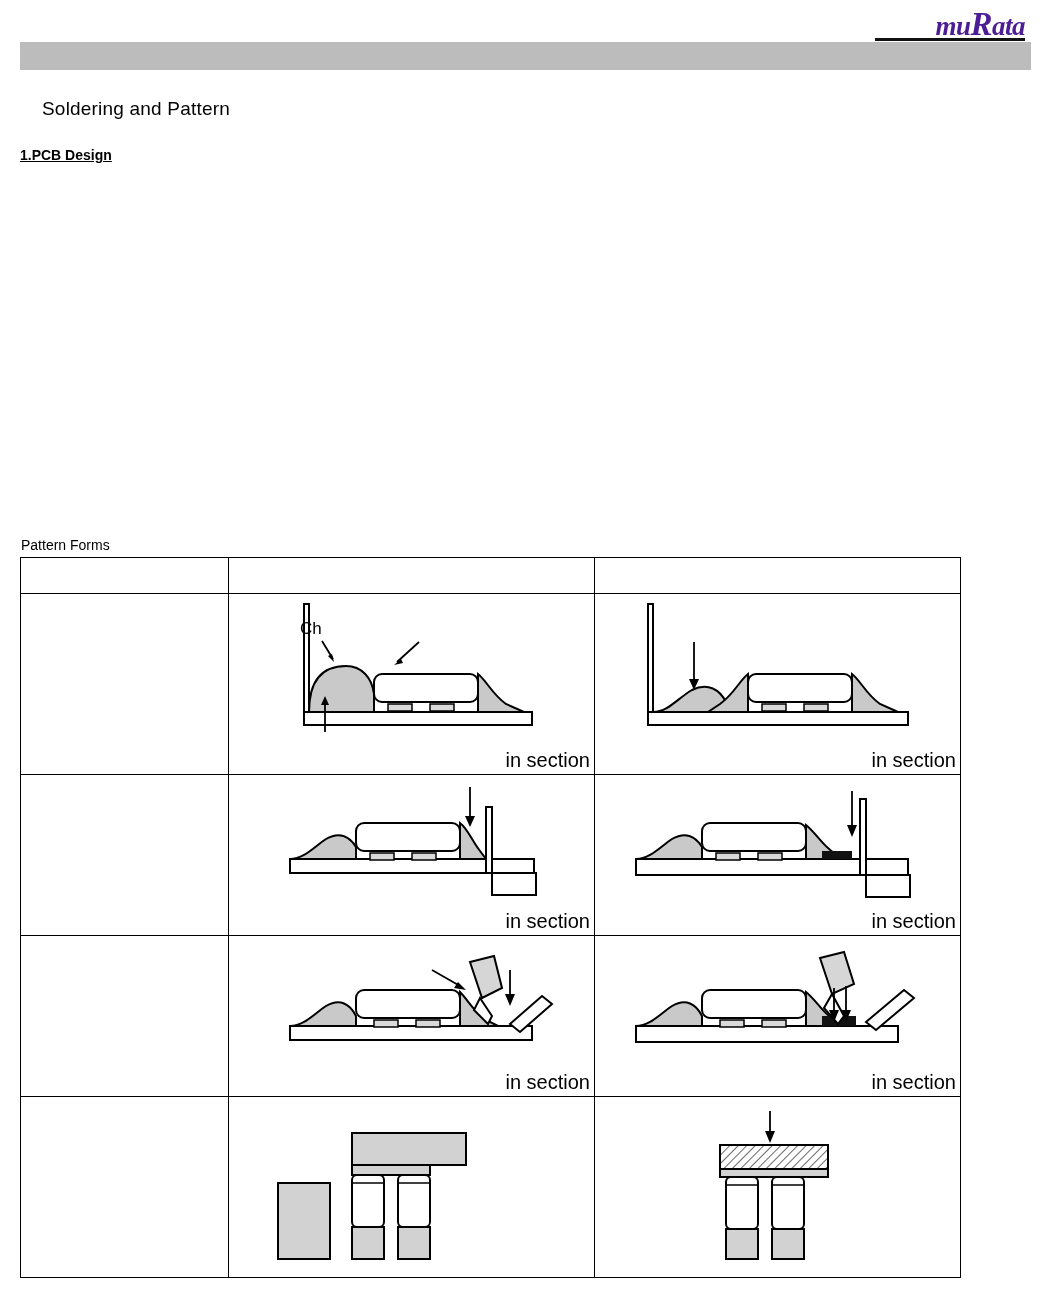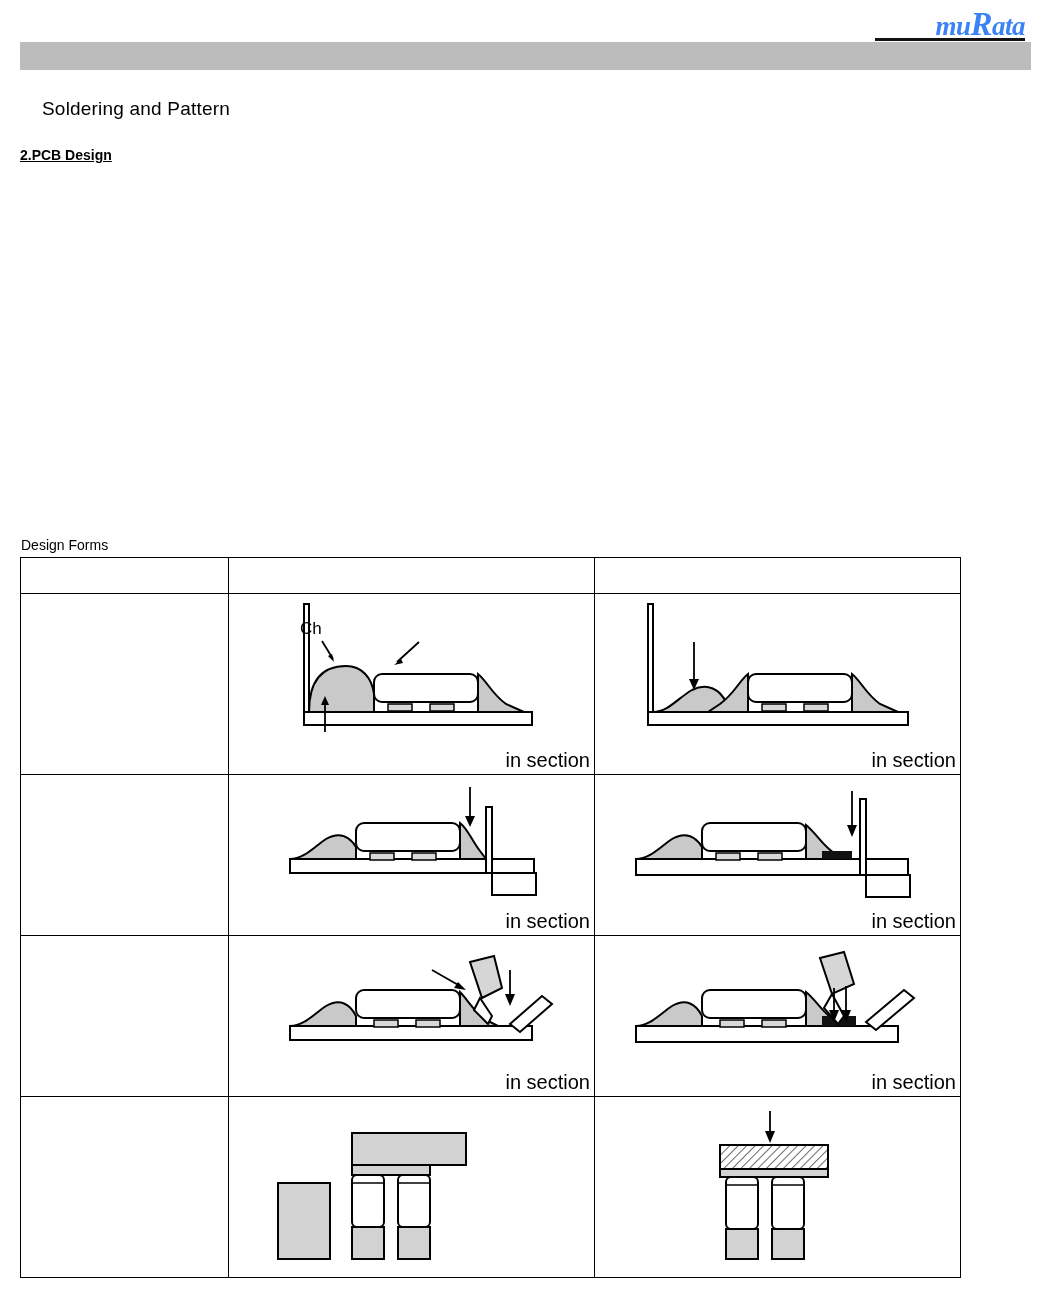--- a/index.html
+++ b/index.html
@@ -20,21 +20,21 @@
   .logo {
     position: absolute;
     top: 8px;
     right: 22px;
     font-family: "Liberation Serif", serif;
     font-weight: bold;
     font-style: italic;
     font-size: 27px;
     letter-spacing: -0.5px;
     line-height: 1;
-    color: #3b82f6;
+    color: #4c1d95;
   }
   .logo .big {
     font-size: 33px;
   }
   .logo-underline {
     position: absolute;
     top: 38px;
     right: 22px;
     width: 150px;
     height: 3px;
@@ -121,22 +121,22 @@
 <body>
 
 <div class="logo">
   <span>mu</span><span class="big">R</span><span>ata</span>
 </div>
 <div class="logo-underline"></div>
 
 <div class="header-band"></div>
 
 <div class="doc-title">Soldering and Pattern</div>
-<div class="section-title">2.PCB Design</div>
-<div class="pattern-label">Design Forms</div>
+<div class="section-title">1.PCB Design</div>
+<div class="pattern-label">Pattern Forms</div>
 
 <table class="tbl">
   <colgroup>
     <col class="col-label">
       <col class="col-fig">
       <col class="col-fig">
   </colgroup>
   <tbody>
     <tr class="hdr-row">
       <td></td>

